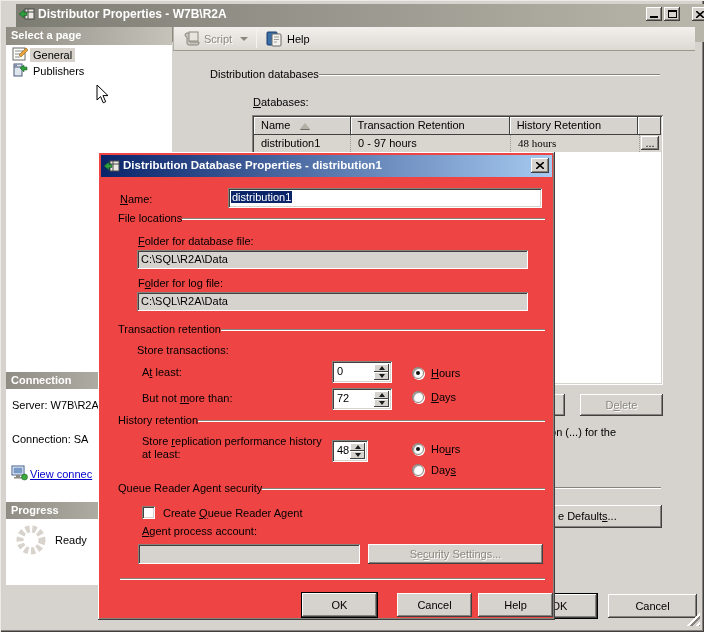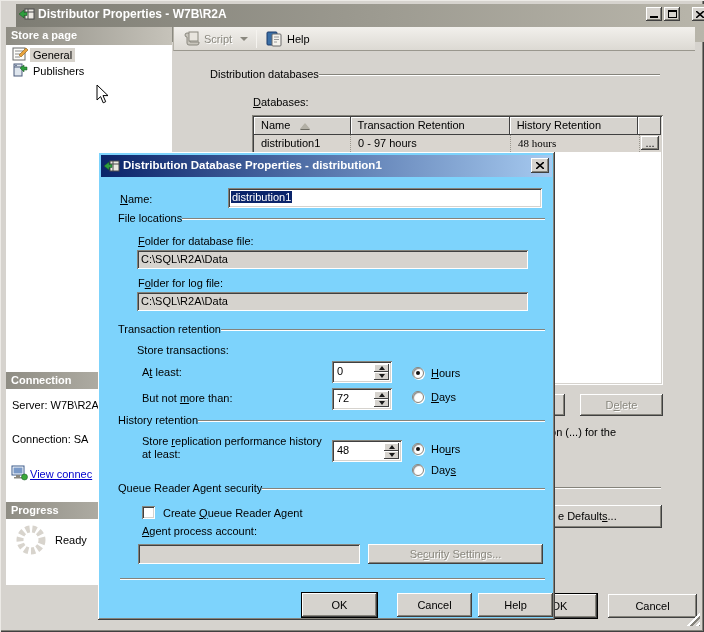--- a/index.html
+++ b/index.html
@@ -2,21 +2,21 @@
 <html><head>
 <meta charset="utf-8">
 <style>
   html,body{margin:0;padding:0;background:#3a3a3a;}
   *{box-sizing:border-box;}
   #stage{position:relative;width:704px;height:632px;background:#d6d3ce;
          font-family:"Liberation Sans",sans-serif;font-size:11px;color:#000;
          overflow:hidden;
          box-shadow:inset 1px 1px 0 #eceae6, inset -1px -1px 0 #404040, inset -2px -2px 0 #85837b;}
   .abs{position:absolute;}
-  .raised{background:#7dd3fc;box-shadow:inset -1px -1px 0 #404040, inset 1px 1px 0 #fff, inset -2px -2px 0 #85837b;}
+  .raised{background:#ef4444;box-shadow:inset -1px -1px 0 #404040, inset 1px 1px 0 #fff, inset -2px -2px 0 #85837b;}
   .btn{background:#d6d3ce;box-shadow:inset -1px -1px 0 #404040, inset 1px 1px 0 #fff, inset -2px -2px 0 #85837b;
        display:flex;align-items:center;justify-content:center;font-size:11px;}
   .btn.default{box-shadow:0 0 0 1px #000, inset -1px -1px 0 #404040, inset 1px 1px 0 #fff, inset -2px -2px 0 #85837b;}
   .sunken{background:#fff;box-shadow:inset 1px 1px 0 #85837b, inset -1px -1px 0 #fff, inset 2px 2px 0 #404040, inset -2px -2px 0 #d6d3ce;}
   .sunken.dis{background:#d6d3ce;}
   .distext{color:#8a887f;text-shadow:1px 1px 0 #ffffff;}
   .titlebar-inactive{background:linear-gradient(to right,#7e7d74,#b9b6ab);}
   .titlebar-active{background:linear-gradient(to right,#0a246a,#a6caf0);}
   .titletext{color:#fff;font-weight:bold;font-size:12px;white-space:nowrap;}
   .hdrbar{background:linear-gradient(to right,#8f8d84,#c6c3ba);color:#fff;font-weight:bold;
@@ -76,21 +76,21 @@
       <span style="width:9px;height:8px;border:1px solid #000;border-top-width:2px;"></span>
     </span>
     <span class="abs capbtn" style="right:4px;top:3px;">
       <svg width="8" height="7" viewBox="0 0 8 7">
         <line x1="0" y1="0" x2="8" y2="7" stroke="#000" stroke-width="1.6"></line>
         <line x1="8" y1="0" x2="0" y2="7" stroke="#000" stroke-width="1.6"></line>
       </svg>
     </span>
   </div>
 
-  <div class="abs hdrbar" style="left:6px;top:27px;width:166px;height:18px;">Store a page</div>
+  <div class="abs hdrbar" style="left:6px;top:27px;width:166px;height:18px;">Select a page</div>
   <div class="abs" style="left:6px;top:45px;width:166px;height:327px;background:#fff;">
     <div class="abs" style="left:2px;top:2px;height:16px;">
       <span class="abs" style="left:4px;top:0;">
         <svg width="16" height="15" viewBox="0 0 16 15">
           <rect x="1" y="1" width="12" height="12" fill="#fdfdfa" stroke="#6a6a6a"></rect>
           <line x1="3" y1="4" x2="11" y2="4" stroke="#8a8a8a"></line>
           <line x1="3" y1="7" x2="11" y2="7" stroke="#8a8a8a"></line>
           <line x1="3" y1="10" x2="8" y2="10" stroke="#8a8a8a"></line>
           <path d="M7 8 L14 1 L16 3 L9 10 Z" fill="#e8a33d" stroke="#8a5a10" stroke-width="0.6"></path>
         </svg>
@@ -267,21 +267,21 @@
         </span>
     </div>
     <span class="radio" style="left:314px;top:239px;"></span>
     <span class="abs lbl" style="left:333px;top:239px;"><u>D</u>ays</span>
 
     <div class="group" style="left:20px;top:262px;right:10px;">
       <span class="lbl">History retention</span>
       <span class="gline"></span>
     </div>
     <span class="abs" style="left:44px;top:283px;width:190px;line-height:13px;">Store <u>r</u>eplication performance history at least:</span>
-    <div class="spin" style="left:234px;top:288px;width:70px;height:22px;">
+    <div class="spin" style="left:234px;top:288px;width:36px;height:22px;">
       <span class="val">48</span>
       <span class="sb" style="top:3px;">
           <span class="tup"></span>
         </span>
       <span class="sb" style="bottom:3px;">
           <span class="tdn"></span>
         </span>
     </div>
     <span class="radio sel" style="left:314px;top:291px;"></span>
     <span class="abs lbl" style="left:333px;top:291px;">Ho<u>u</u>rs</span>

